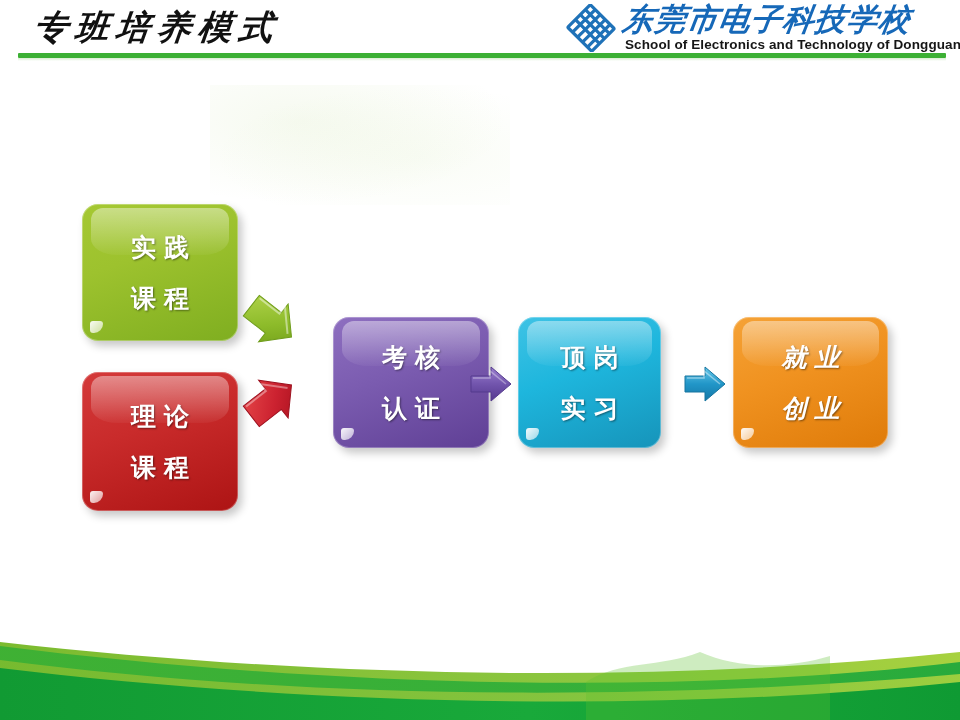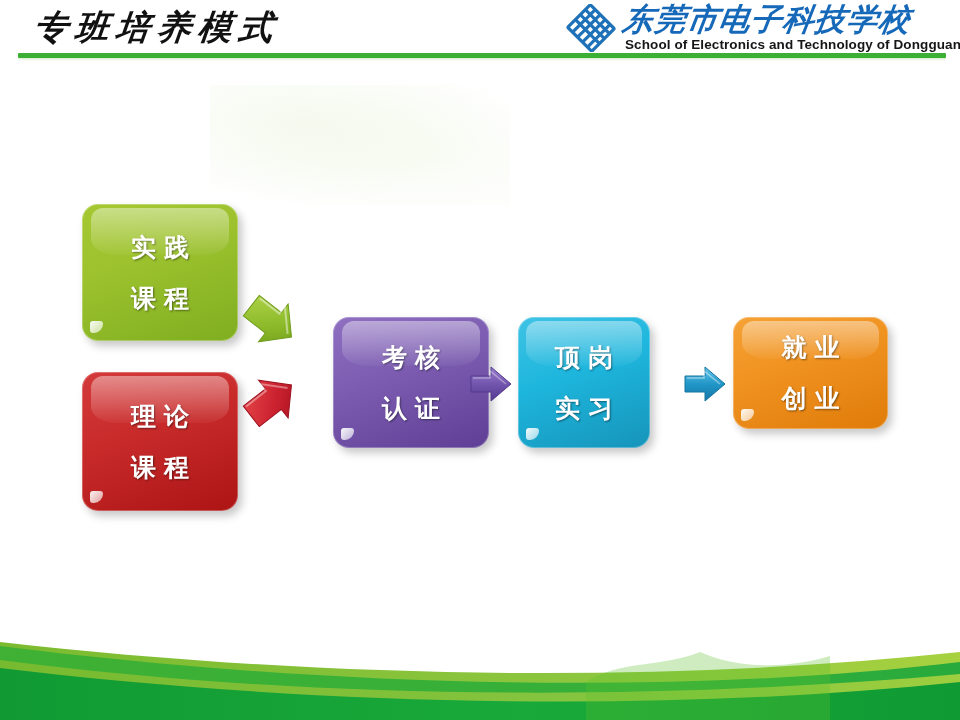--- a/index.html
+++ b/index.html
@@ -153,30 +153,31 @@
                 inset 0 0 0 1px rgba(255,255,255,.28);
   }
   #box-assessment {
     left: 305px; top: 317px; width: 156px; height: 131px;
     background: linear-gradient(160deg, #8e6fc0 0%, #7b5cb0 42%, #5f3f95 100%);
     box-shadow: 4px 5px 9px rgba(0,0,0,.22),
                 inset 0 0 0 1px rgba(255,255,255,.28);
     margin-left: 28px;
   }
   #box-internship {
-    left: 518px; top: 317px; width: 132px; height: 131px;
+    left: 518px; top: 317px; width: 143px; height: 131px;
     background: linear-gradient(160deg, #3fc3e5 0%, #1eb6dd 42%, #1694ba 100%);
     box-shadow: 4px 5px 9px rgba(0,0,0,.22),
                 inset 0 0 0 1px rgba(255,255,255,.30);
   }
   #box-employment {
-    left: 733px; top: 317px; width: 155px; height: 112px;
+    left: 733px; top: 317px; width: 155px; height: 131px;
     background: linear-gradient(160deg, #f5a236 0%, #f09220 42%, #df7b09 100%);
     box-shadow: 4px 5px 9px rgba(0,0,0,.22),
                 inset 0 0 0 1px rgba(255,255,255,.30);
+    font-style: italic;
   }
 
   
   .arrow { position: absolute; }
   #arrow-practice { left: 240px; top: 292px; width: 62px; height: 58px; }
   #arrow-theory   { left: 240px; top: 372px; width: 62px; height: 58px; }
   #arrow-assess   { left: 468px; top: 363px; width: 46px; height: 42px; }
   #arrow-intern   { left: 682px; top: 363px; width: 46px; height: 42px; }
 
   

